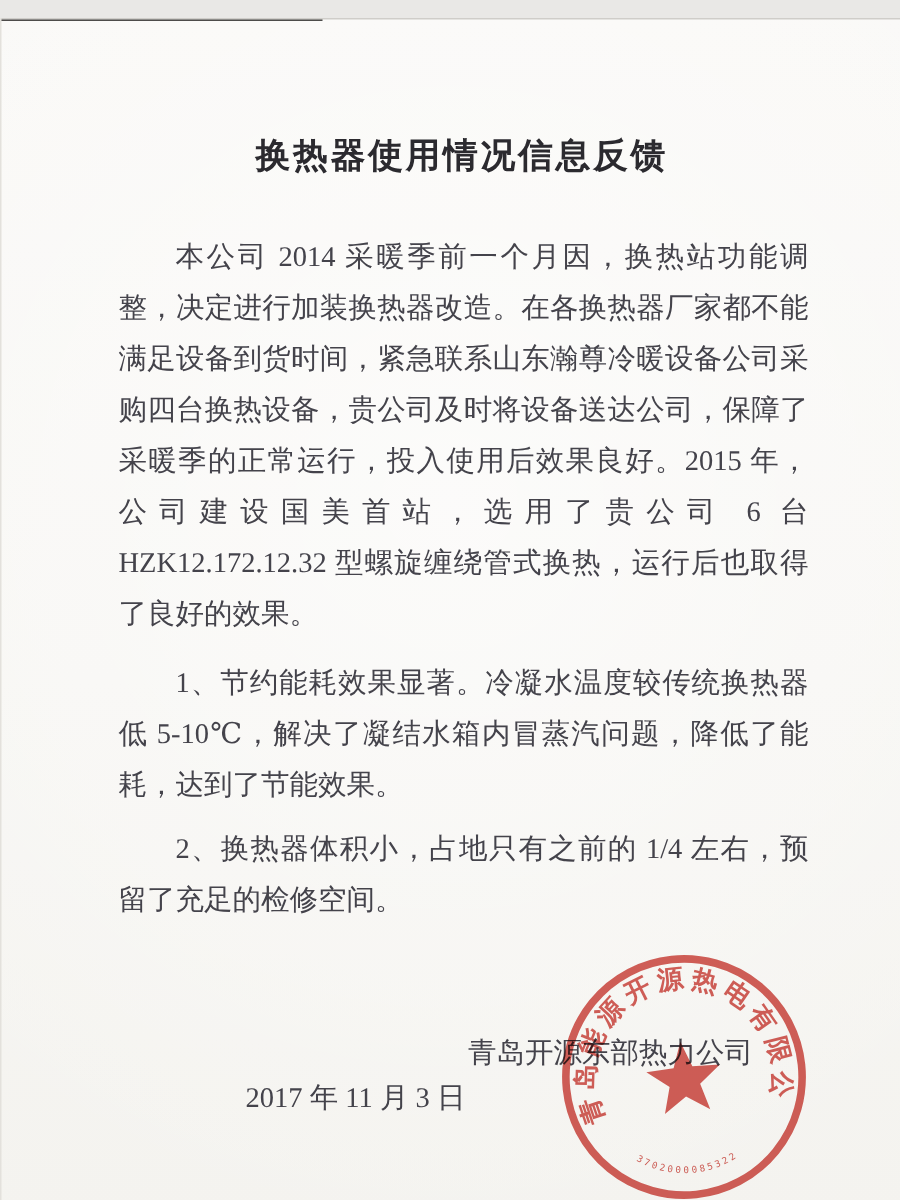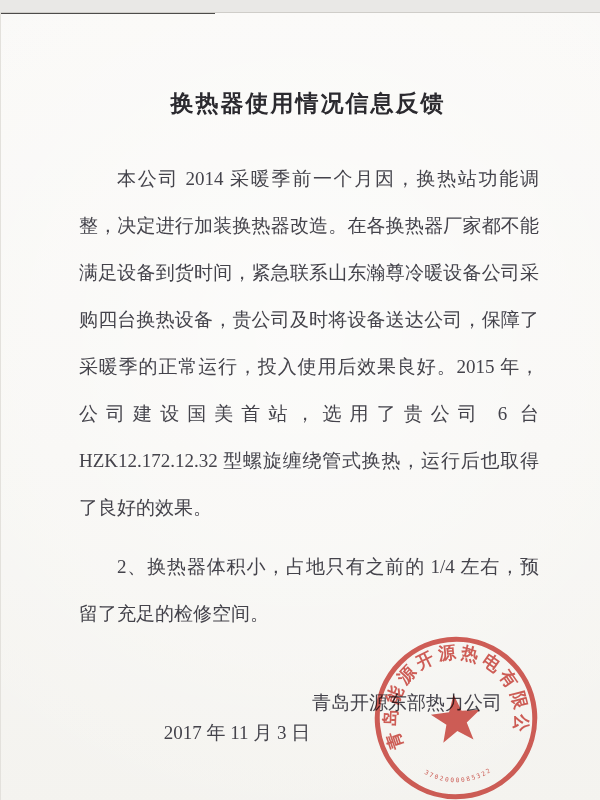--- a/index.html
+++ b/index.html
@@ -43,21 +43,21 @@
     font-family: "Liberation Sans", "DejaVu Sans", sans-serif;
     font-weight: 700;
     font-size: 23px;
     letter-spacing: 2px;
     color: #2b2a2f;
   }
 
   .doc-body {
     margin: 36px 61px 0 63px;
     font-size: 19px;
-    line-height: 47px;
+    line-height: 34px;
     text-align: justify;
     color: #44434b;
   }
   .doc-body p {
     text-indent: 2em;
     margin-bottom: 9px;
   }
   .doc-body p.intro { margin-bottom: 12px; }
 
   .signature-block {
@@ -102,20 +102,21 @@
 
   <div class="edge-top-dark"></div>
   <div class="edge-top-faint"></div>
   <div class="edge-bottom"></div>
   <div class="edge-left"></div>
 
   <h1 class="doc-title">换热器使用情况信息反馈</h1>
 
   <div class="doc-body">
     <p class="intro">本公司 2014 采暖季前一个月因，换热站功能调整，决定进行加装换热器改造。在各换热器厂家都不能满足设备到货时间，紧急联系山东瀚尊冷暖设备公司采购四台换热设备，贵公司及时将设备送达公司，保障了采暖季的正常运行，投入使用后效果良好。2015 年，公司建设国美首站，选用了贵公司 6 台 HZK12.172.12.32 型螺旋缠绕管式换热，运行后也取得了良好的效果。</p>
+    <p>1、节约能耗效果显著。冷凝水温度较传统换热器低 5-10℃，解决了凝结水箱内冒蒸汽问题，降低了能耗，达到了节能效果。</p>
     <p>2、换热器体积小，占地只有之前的 1/4 左右，预留了充足的检修空间。</p>
   </div>
 
   <div class="signature-block">
     <div class="sig-company">青岛开源东部热力公司</div>
     <div class="sig-date">2017 年 11 月 3 日</div>
   </div>
 
   <svg class="stamp" viewBox="0 0 160 160" xmlns="http://www.w3.org/2000/svg">
 

